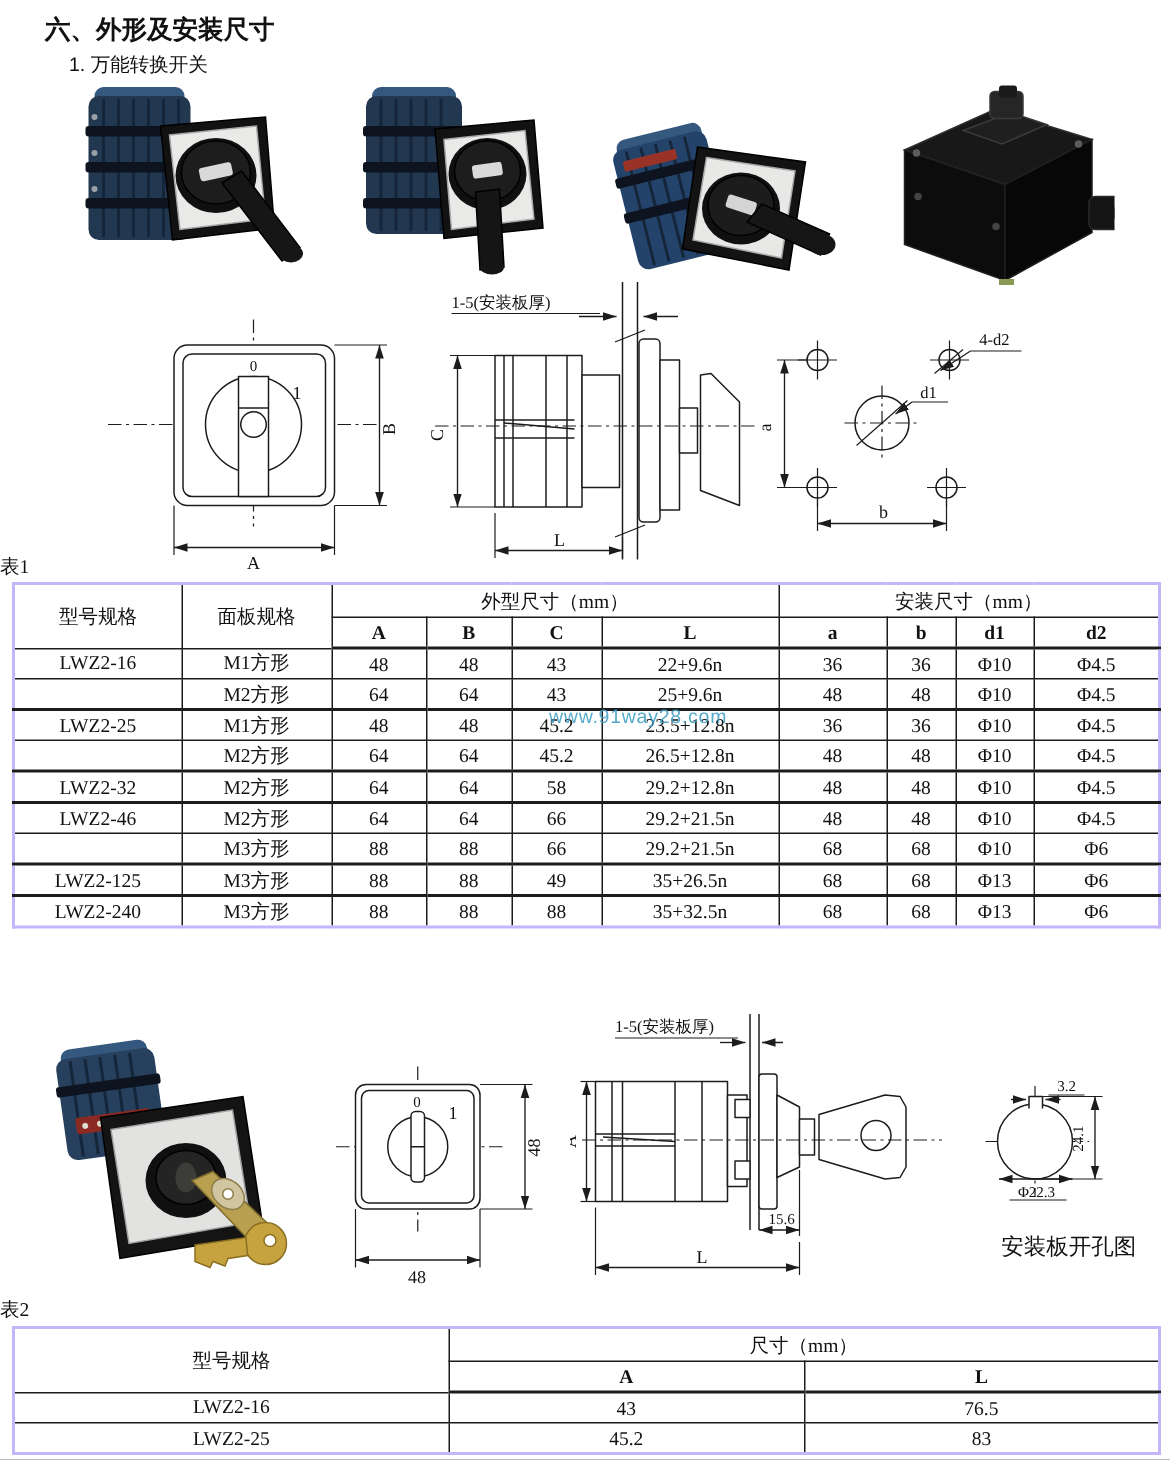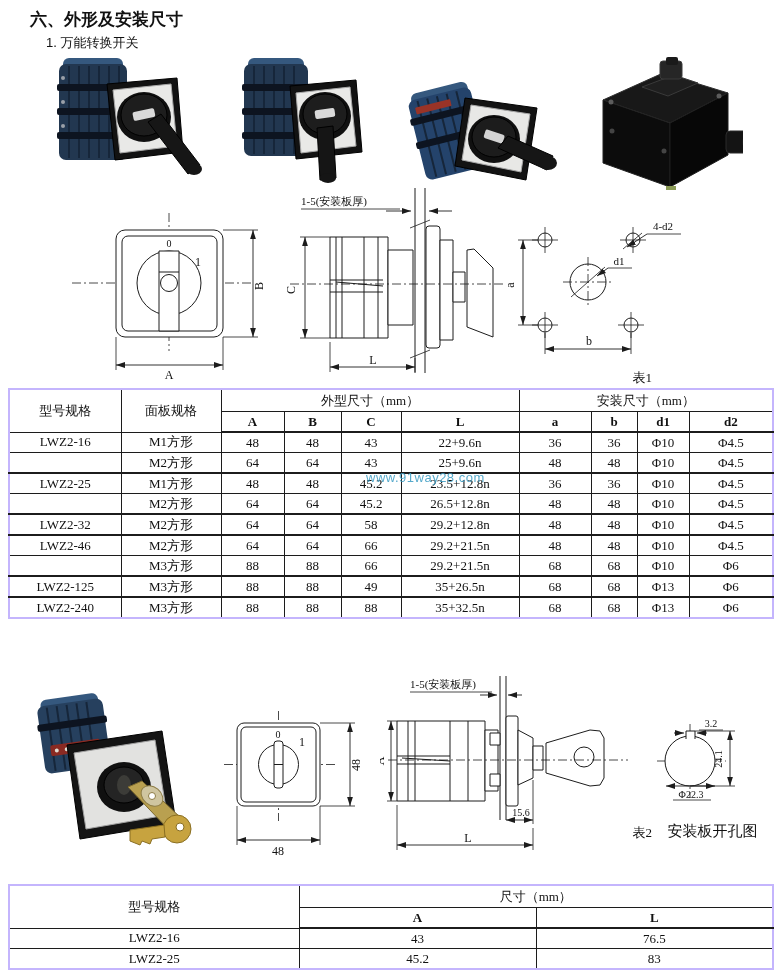--- a/index.html
+++ b/index.html
@@ -2,21 +2,21 @@
 <html><head>
 <meta charset="utf-8">
 <style>
   html,body{margin:0;padding:0;background:#888;}
   .page{position:relative;width:780px;height:973px;background:#ffffff;overflow:hidden;
         font-family:"Liberation Serif","DejaVu Serif",serif;color:#111;}
   .abs{position:absolute;}
   .h1{font-family:"Liberation Sans","DejaVu Sans",sans-serif;font-weight:bold;font-size:17px;}
   .h2{font-family:"Liberation Sans","DejaVu Sans",sans-serif;font-size:13px;}
   .note{font-family:"Liberation Sans","DejaVu Sans",sans-serif;font-size:13px;}
-  .tcap{width:652px;text-align:right;font-size:13px;}
+  .tcap{width:652px;text-align:left;font-size:13px;}
   table.dt{border-collapse:collapse;table-layout:fixed;width:764px;border:2px solid #c4b5fd;}
   table.dt td{border:1px solid #1c1c1c;text-align:center;font-size:13px;height:19px;
               padding:0 2px;overflow:hidden;white-space:nowrap;}
   table.dt tr.hd1 td{height:21px;}
   table.dt tr.hd2 td{font-weight:bold;border-bottom-width:2px;}
   table.dt tr.grp td{border-top-width:2px;}
   table.dt2 td{border-width:1.5px;}
   .wm{font-family:"Liberation Sans","DejaVu Sans",sans-serif;font-size:13px;letter-spacing:.5px;
       color:#3f9ec4;opacity:.88;z-index:5;}
   svg{display:block;}
@@ -485,21 +485,21 @@
     <line class="dim" x1="97" y1="43" x2="97" y2="98"></line>
     <text class="dls" x="89" y="71" text-anchor="middle" transform="rotate(-90 89 71)">24.1</text>
 
     <line class="dim" x1="33" y1="98" x2="82" y2="98"></line>
     <text class="dls" x="58" y="110" text-anchor="middle">Φ22.3</text>
     <line class="tk" x1="40" y1="112" x2="78" y2="112"></line>
   </svg>
 
   <div class="abs cap" style="left:640px;top:822px;width:145px;">安装板开孔图</div>
 
-  <div class="abs tcap" style="left:0;top:824px;">表2</div>
+  <div class="abs tcap" style="left:0;top:864px;">表2</div>
 
   <table class="dt dt2 abs" style="left:8px;top:884px;">
     <colgroup>
       <col style="width:290px">
         <col style="width:237px">
         <col style="width:237px">
     </colgroup>
     <tbody>
       <tr class="hd1">
         <td rowspan="2">型号规格</td>

